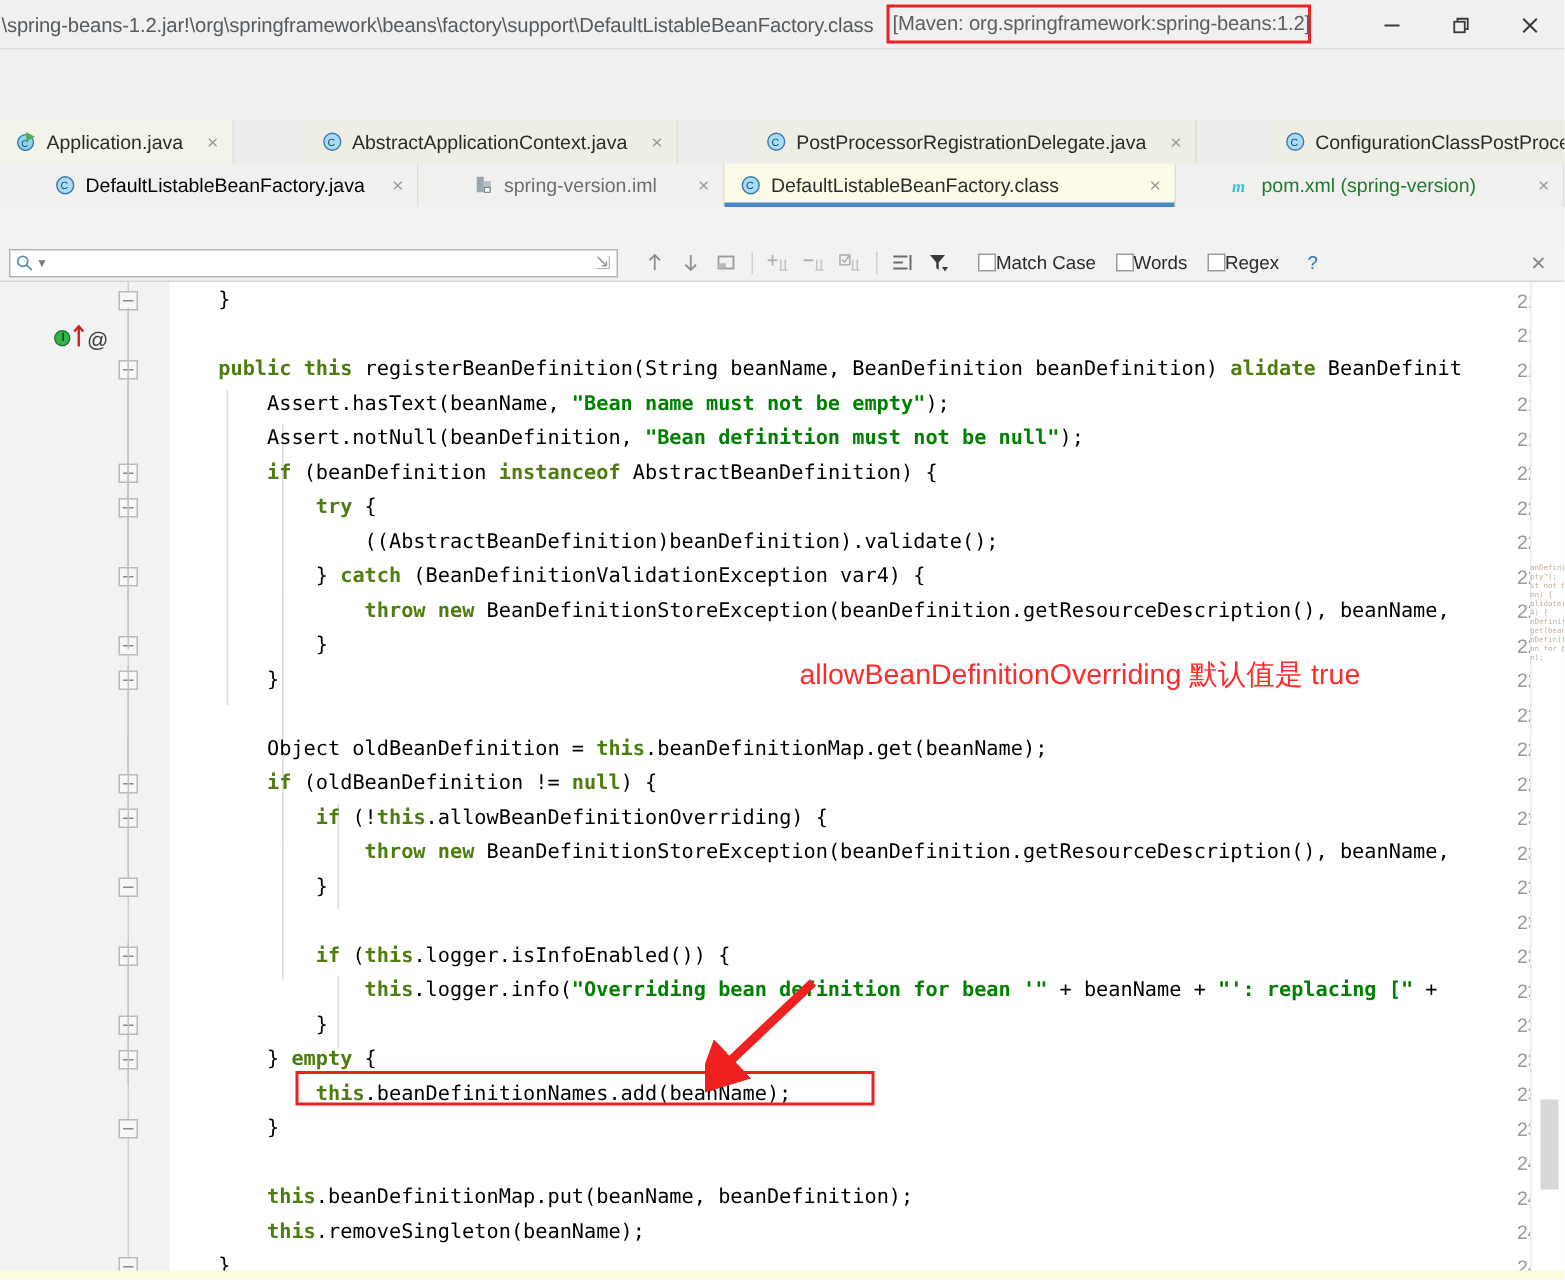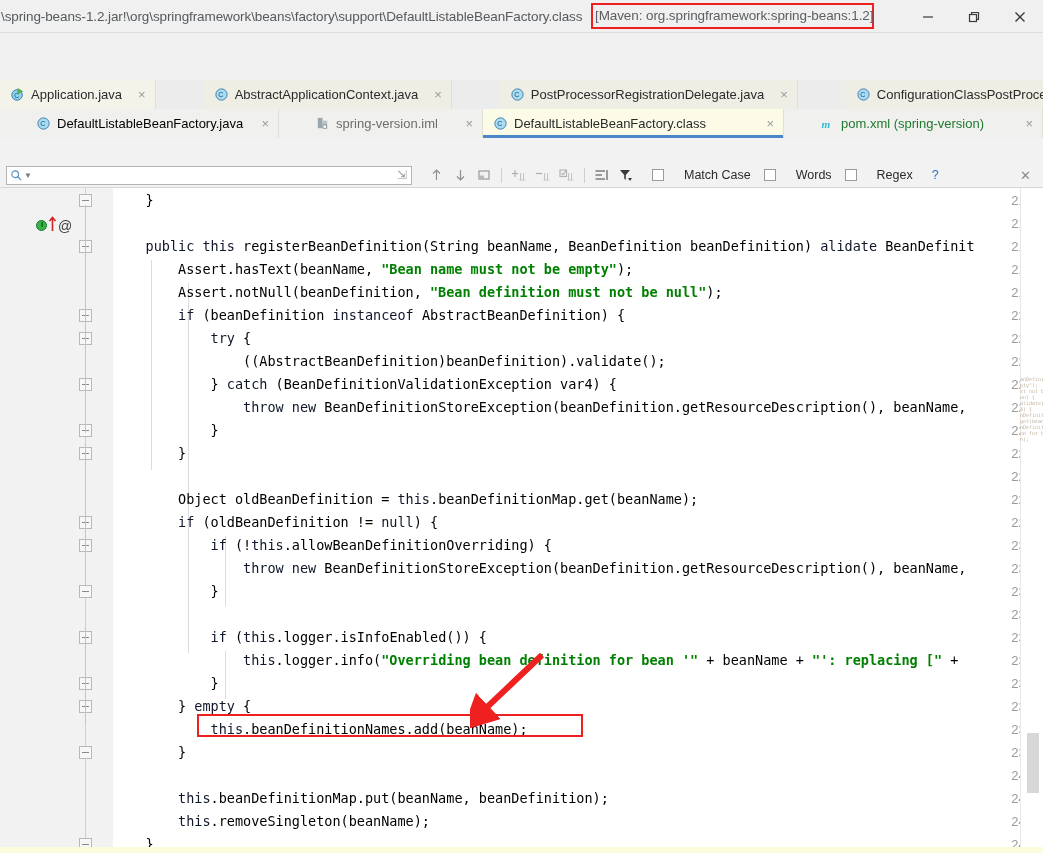--- a/index.html
+++ b/index.html
@@ -83,21 +83,21 @@
     background: #ffffff; border: 1px solid #b4b4b4;
     display: flex; align-items: center;
   }
   .findfield .mag { margin-left: 3px; }
   .findfield .caretdn { color:#7a7a7a; font-size: 8px; margin-left: 1px;}
   .findfield .wrapicon { margin-left: auto; margin-right: 4px; color: #9b9b9b; font-size: 12px; }
   .tb-icons { display: flex; align-items: center; gap: 0px; margin-left: 12px; }
   .tb-btn { width: 24px; height: 22px; display:flex; align-items:center; justify-content:center; }
   .tb-sep { width: 1px; height: 15px; background: #cfcfcf; margin: 0 5px; }
   .chk-group { display:flex; align-items:center; gap: 13px; margin-left: 14px; }
-  .chk { display:flex; align-items:center; gap: 20px; font-size: 12.5px; color:#2b2b2b; }
+  .chk { display:flex; align-items:center; gap: 0; font-size: 12.5px; color:#2b2b2b; }
   .chkbox { width: 12px; height: 12px; border: 1px solid #9a9a9a; background:#fff; display:block; }
   .qmark { color:#2a6fbb; font-size: 12.5px; margin-left: 6px; }
   .find-close { margin-left: auto; margin-right: 12px; color:#8a8a8a; font-size: 13px; }
 
   
   .editor {
     position: absolute; left: 0; top: 188px; width: 1043px; height: 665px;
     background: #ffffff; overflow: hidden;
   }
   .gutter {
@@ -118,21 +118,21 @@
   .ln {
     position: absolute; height: 23px; line-height: 23px;
     font-family: "DejaVu Sans Mono", monospace; font-size: 13.5px;
     white-space: pre; color: #000000;
   }
   .lnum {
     position: absolute; right: 0; width: 75px; height: 23px; line-height: 23px;
     text-align: right; padding-right: 10px;
     font-family: "Liberation Sans", sans-serif; font-size: 13px; color: #9a9a9a;
   }
-  .kw   { color: #0f172a; font-weight: normal; }
+  .kw   { color: #4d7c0f; font-weight: bold; }
   .str  { color: #008000; font-weight: bold; }
   .plain{ color: #000000; }
 
   .fold {
     position: absolute; left: 79px; width: 13px; height: 13px;
     border: 1px solid #b9b9b9; background: #f7f7f7;
   }
   .fold::before {
     content:""; position:absolute; left:2px; top:5px; width:7px; height:1px; background:#8a8a8a;
   }
@@ -500,20 +500,21 @@
     <svg class="anno-arrow" width="80" height="80" viewBox="0 0 80 80">
       <defs>
         <marker id="ah" markerWidth="6" markerHeight="6" refX="1" refY="3" orient="auto">
           <polygon points="0,0 6,3 0,6" fill="#ee2020"></polygon>
         </marker>
       </defs>
       <line x1="72" y1="5" x2="14" y2="60" stroke="#ee2020" stroke-width="6" marker-end="url(#ah)"></line>
     </svg>
   </div>
 
+  <span class="anno-text">allowBeanDefinitionOverriding 默认值是 true</span>
 
   <div class="vscroll-track">
     <div class="minimap-text" id="minimap">
         <div class="mm-line"></div>
         <div class="mm-line"></div>
         <div class="mm-line">anDefinition</div>
         <div class="mm-line">pty");</div>
         <div class="mm-line">st not be nu</div>
         <div class="mm-line">on) {</div>
         <div class="mm-line"></div>

